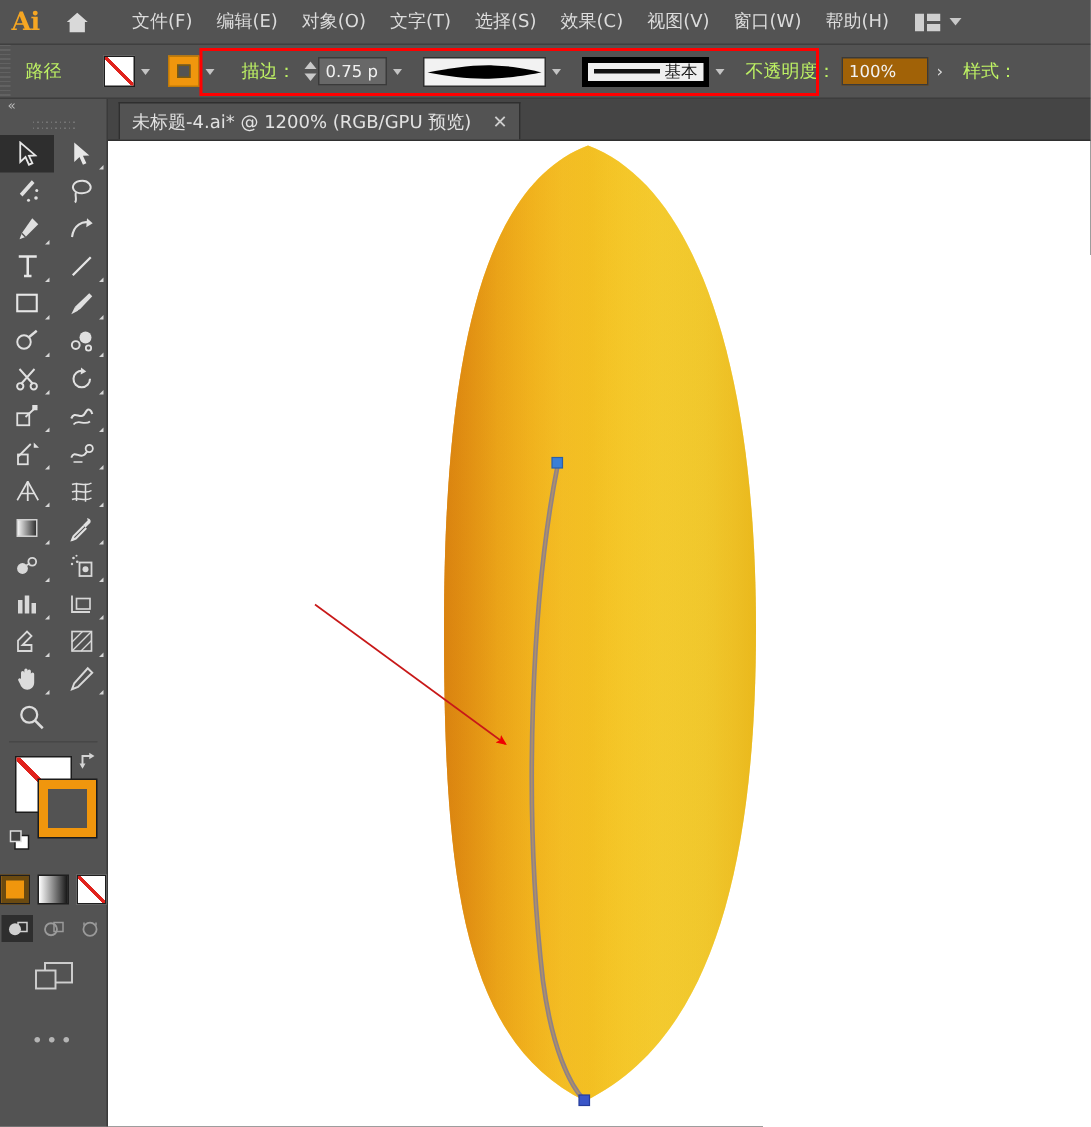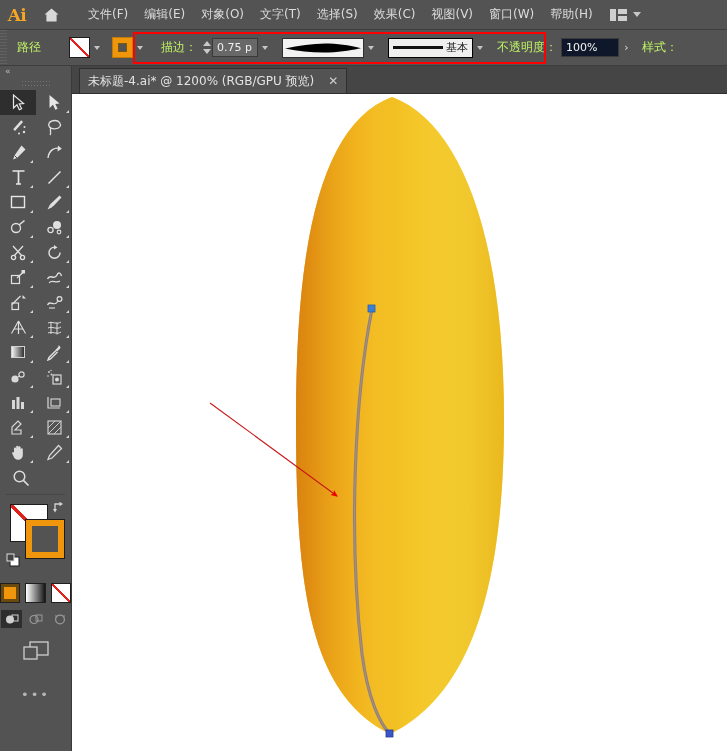--- a/index.html
+++ b/index.html
@@ -110,27 +110,27 @@
     color: #f0f0f0; font-size: 11px; display: flex; align-items: center;
     padding: 0 4px; cursor: text;
   }
   .brush-preview {
     width: 82px; height: 20px; background: #f2f2f2;
     border: 1px solid #2e2e2e; display: flex; align-items: center;
     justify-content: center; overflow: hidden;
   }
   .style-preview {
     width: 85px; height: 20px; background: #efefef;
-    border: 1px solid #000000; display: flex; align-items: center;
+    border: 4px solid #000000; display: flex; align-items: center;
     padding: 0 4px; gap: 3px; overflow: hidden;
     font-size: 11px; color: #1a1a1a;
   }
   .style-line { flex: 1; height: 3px; background: #111; }
   .opacity-field {
-    width: 58px; height: 19px; background: #0f172a; border: 1px solid #3a3a3a;
+    width: 58px; height: 19px; background: #a16207; border: 1px solid #3a3a3a;
     color: #f2f2f2; font-size: 11px; display: flex; align-items: center; padding: 0 4px;
   }
   .op-arrow {
     width: 15px; height: 19px; display:flex; align-items:center; justify-content:center;
     color: #dcdcdc; font-size: 11px; cursor: pointer;
   }
 
   
   .red-box {
     position: absolute; left: 133px; top: 32px;

